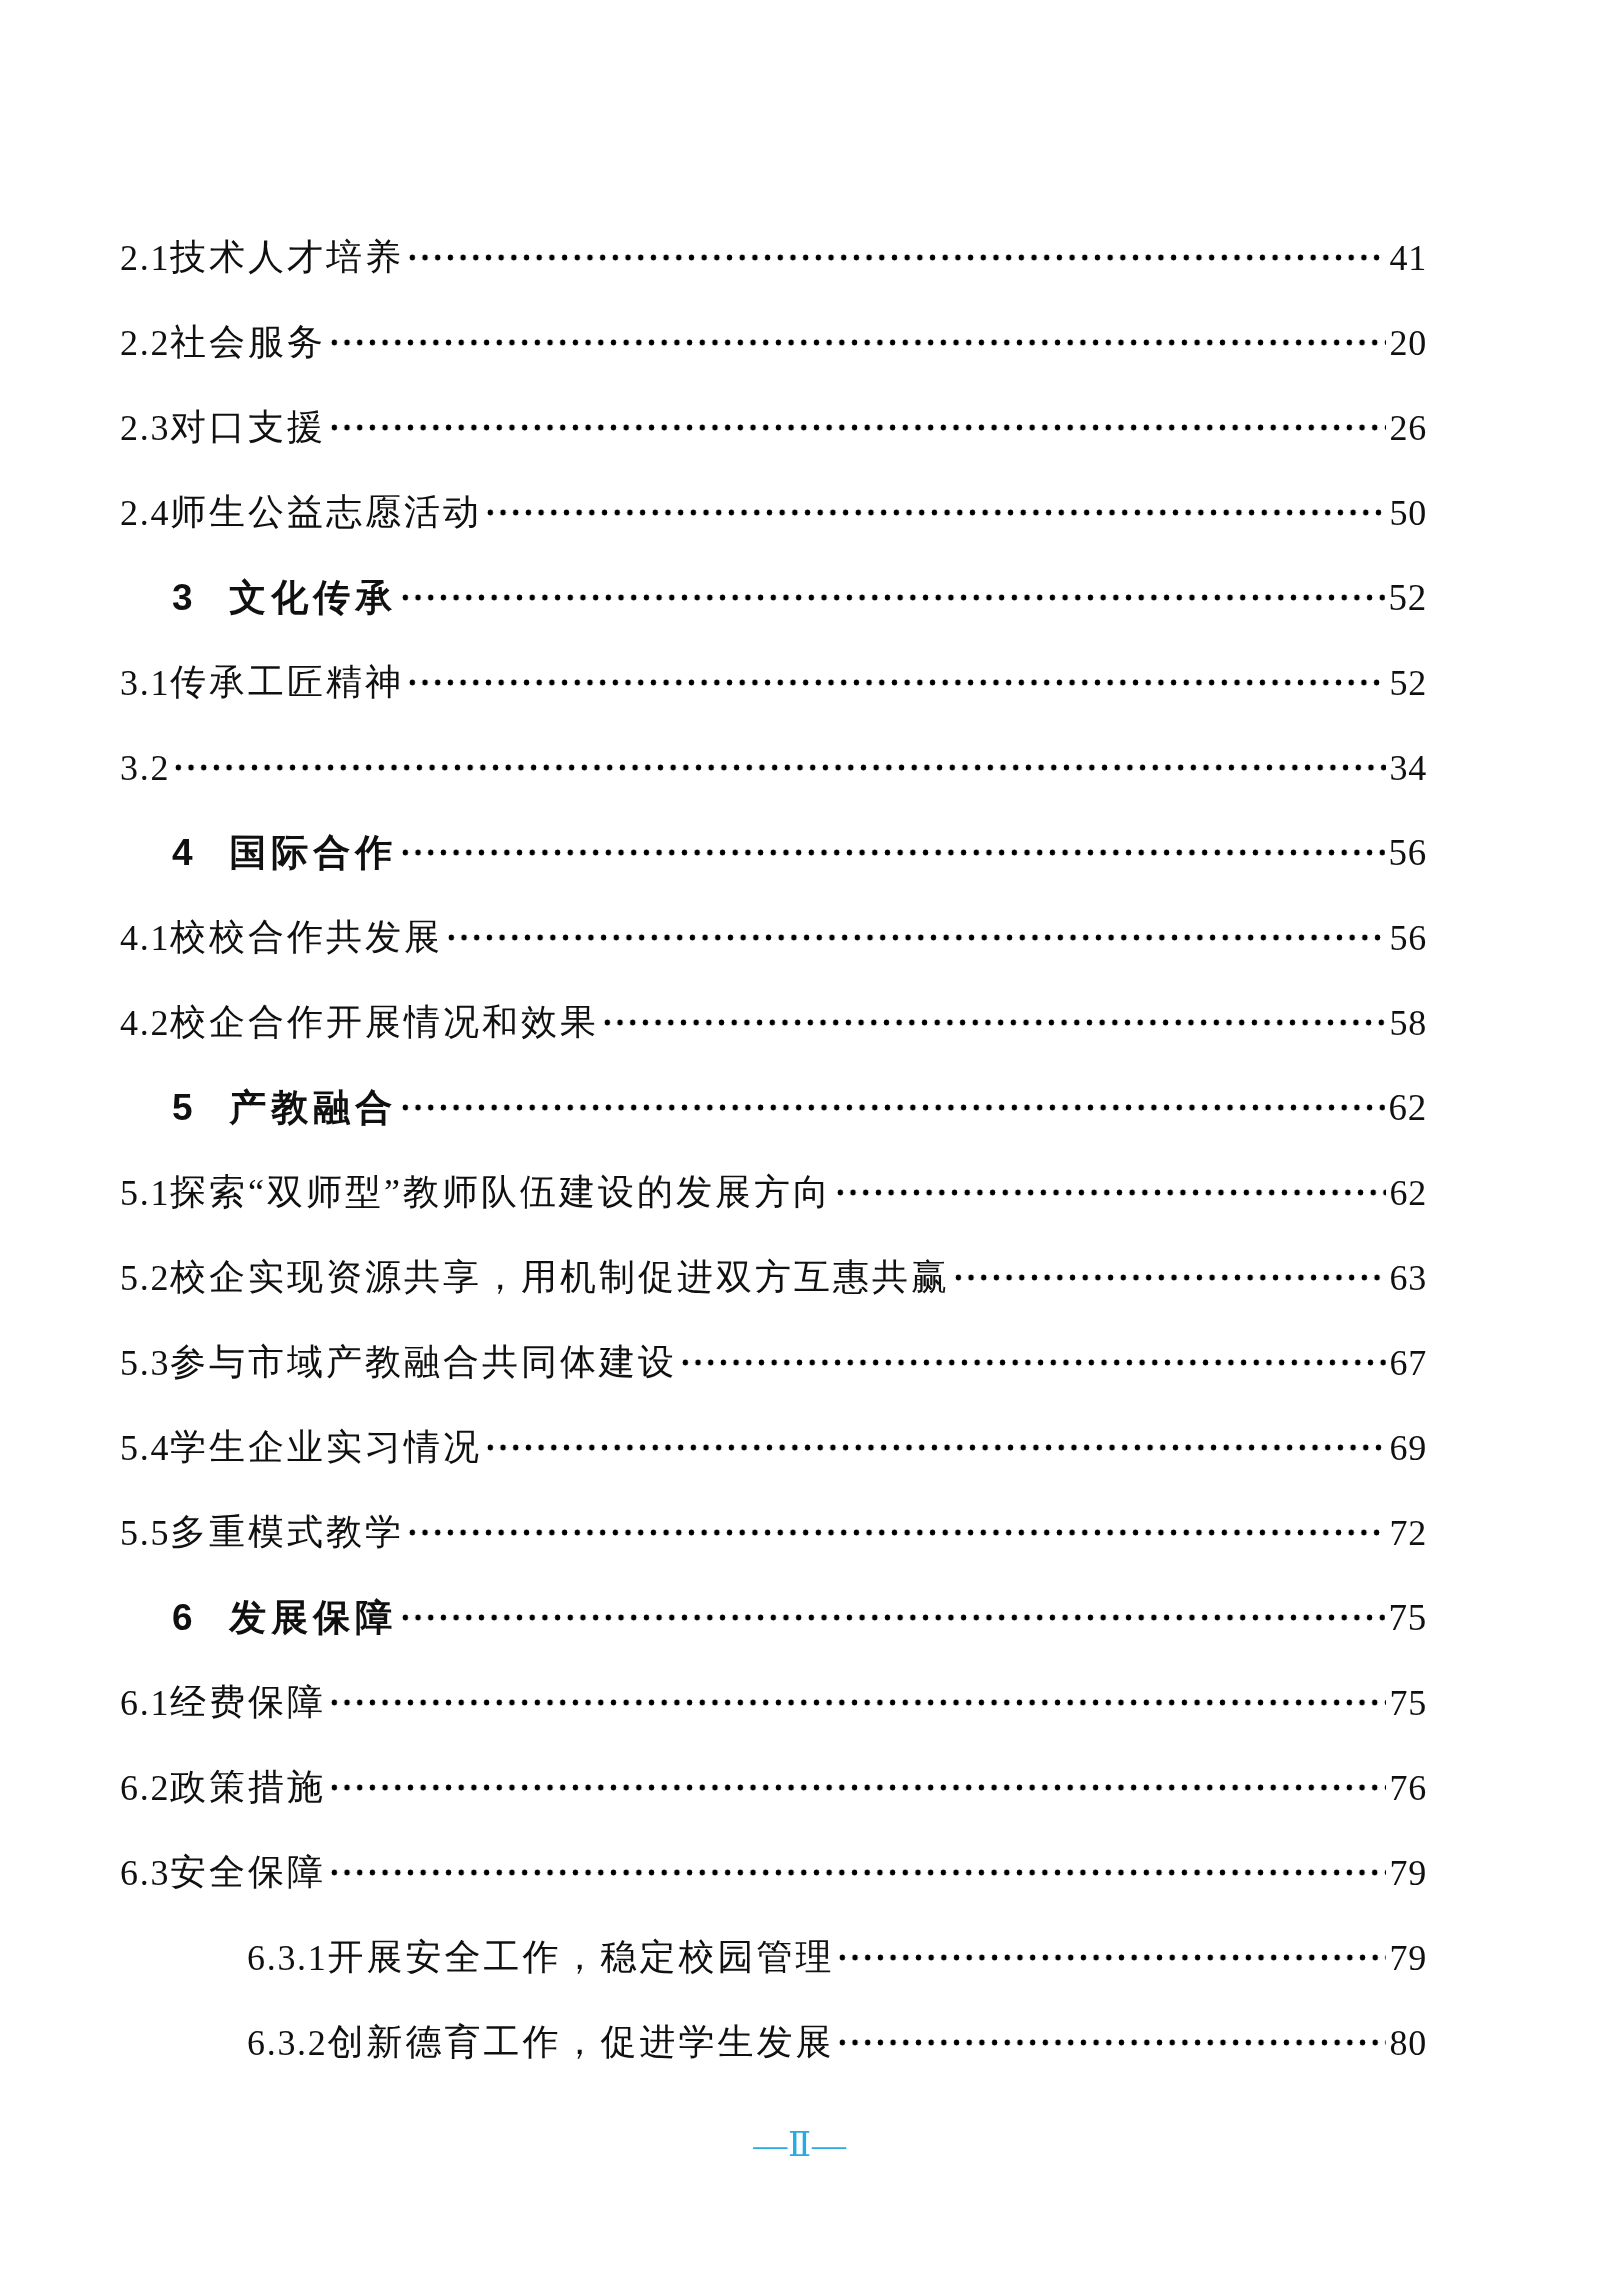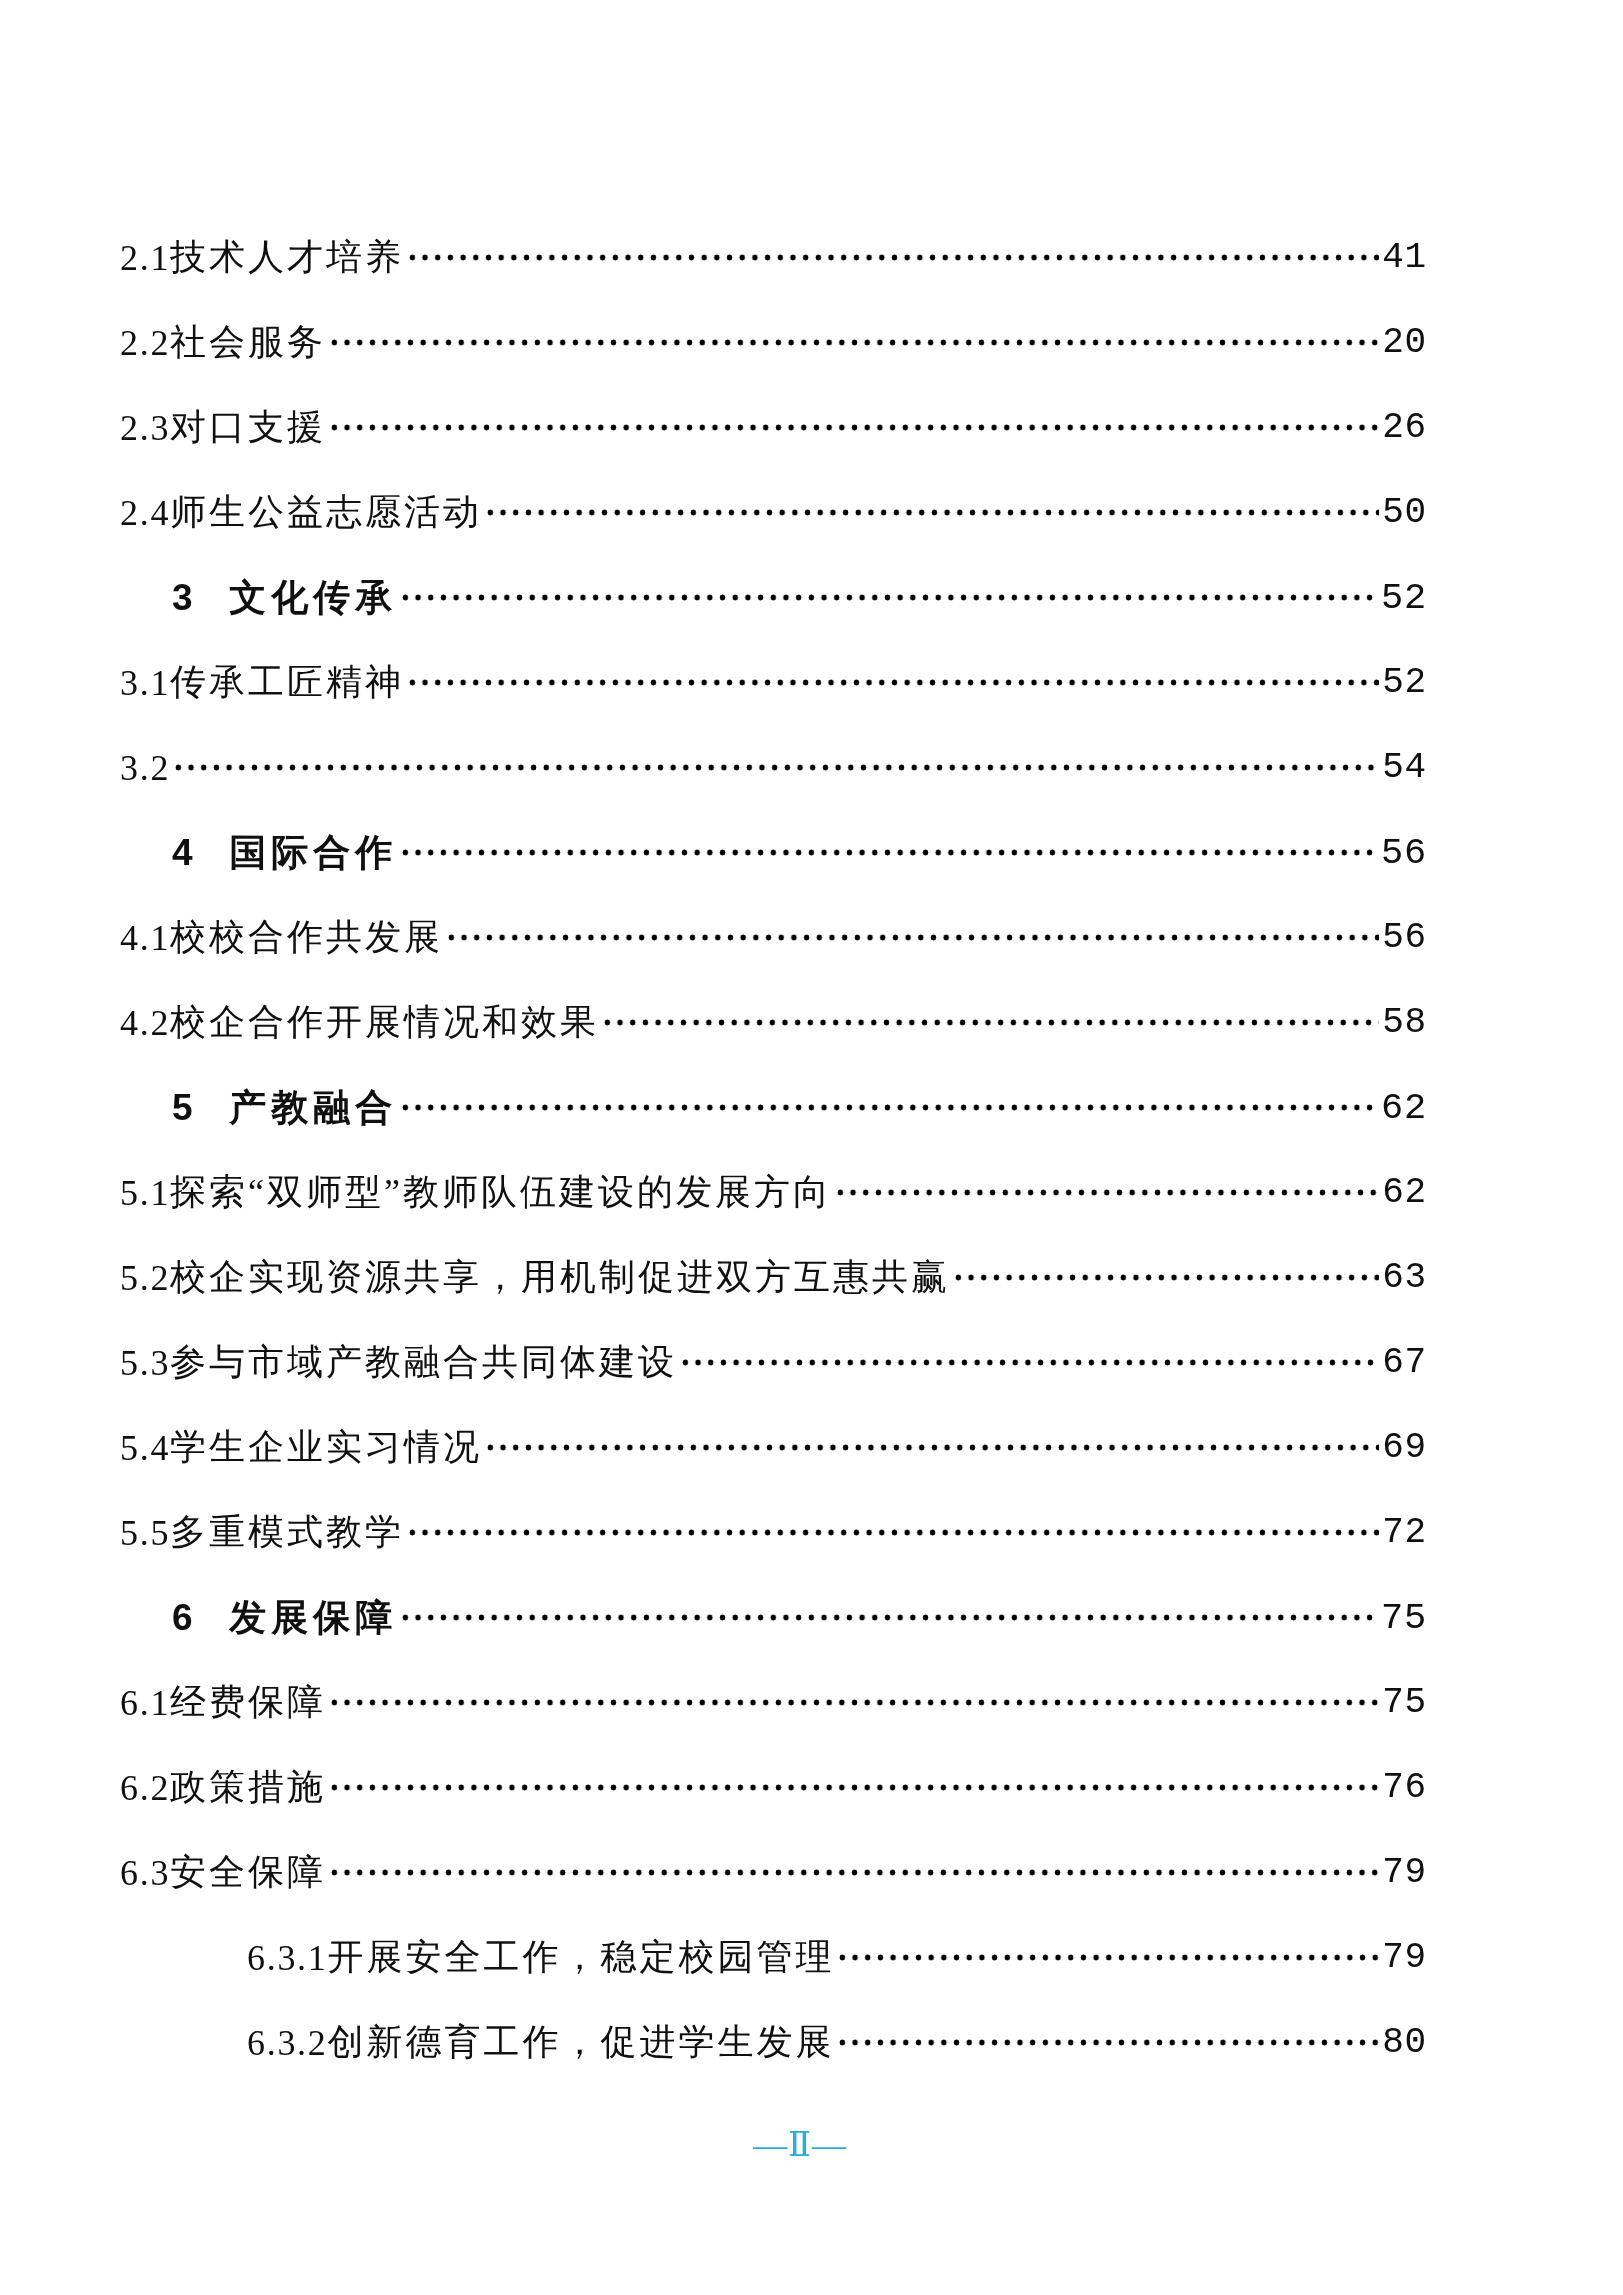--- a/index.html
+++ b/index.html
@@ -42,21 +42,21 @@
     height: 8.5px;
     margin: 0 3.4px 0 1.7px;
     background-image: radial-gradient(circle at center, #000 2.5px, rgba(0,0,0,0) 3.1px);
     background-size: 12.7px 8.5px;
     background-repeat: repeat-x;
     background-position: left center;
   }
   .row .pg {
     flex: 0 0 auto;
     letter-spacing: 0.8px;
-    font-family: Liberation Mono, monospace;
+    font-family: Liberation Serif, serif;
     font-weight: 400;
   }
   
   .lvl1 {
     padding-left: 172px;
     font-family: "Liberation Sans", "DejaVu Sans", sans-serif;
     font-weight: 700;
     font-size: 37px;
   }
   .lvl1 .title { letter-spacing: 5px; margin-left: 35px; }
@@ -109,21 +109,21 @@
   </div>
       <div class="row lvl2">
     <span class="num">3.1</span>
     <span class="title">传承工匠精神</span>
     <span class="leader"></span>
     <span class="pg">52</span>
   </div>
       <div class="row lvl2">
     <span class="num">3.2</span>
     <span class="leader"></span>
-    <span class="pg">54</span>
+    <span class="pg">34</span>
   </div>
       <div class="row lvl1">
     <span class="num">4</span>
     <span class="title">国际合作</span>
     <span class="leader"></span>
     <span class="pg">56</span>
   </div>
       <div class="row lvl2">
     <span class="num">4.1</span>
     <span class="title">校校合作共发展</span>

